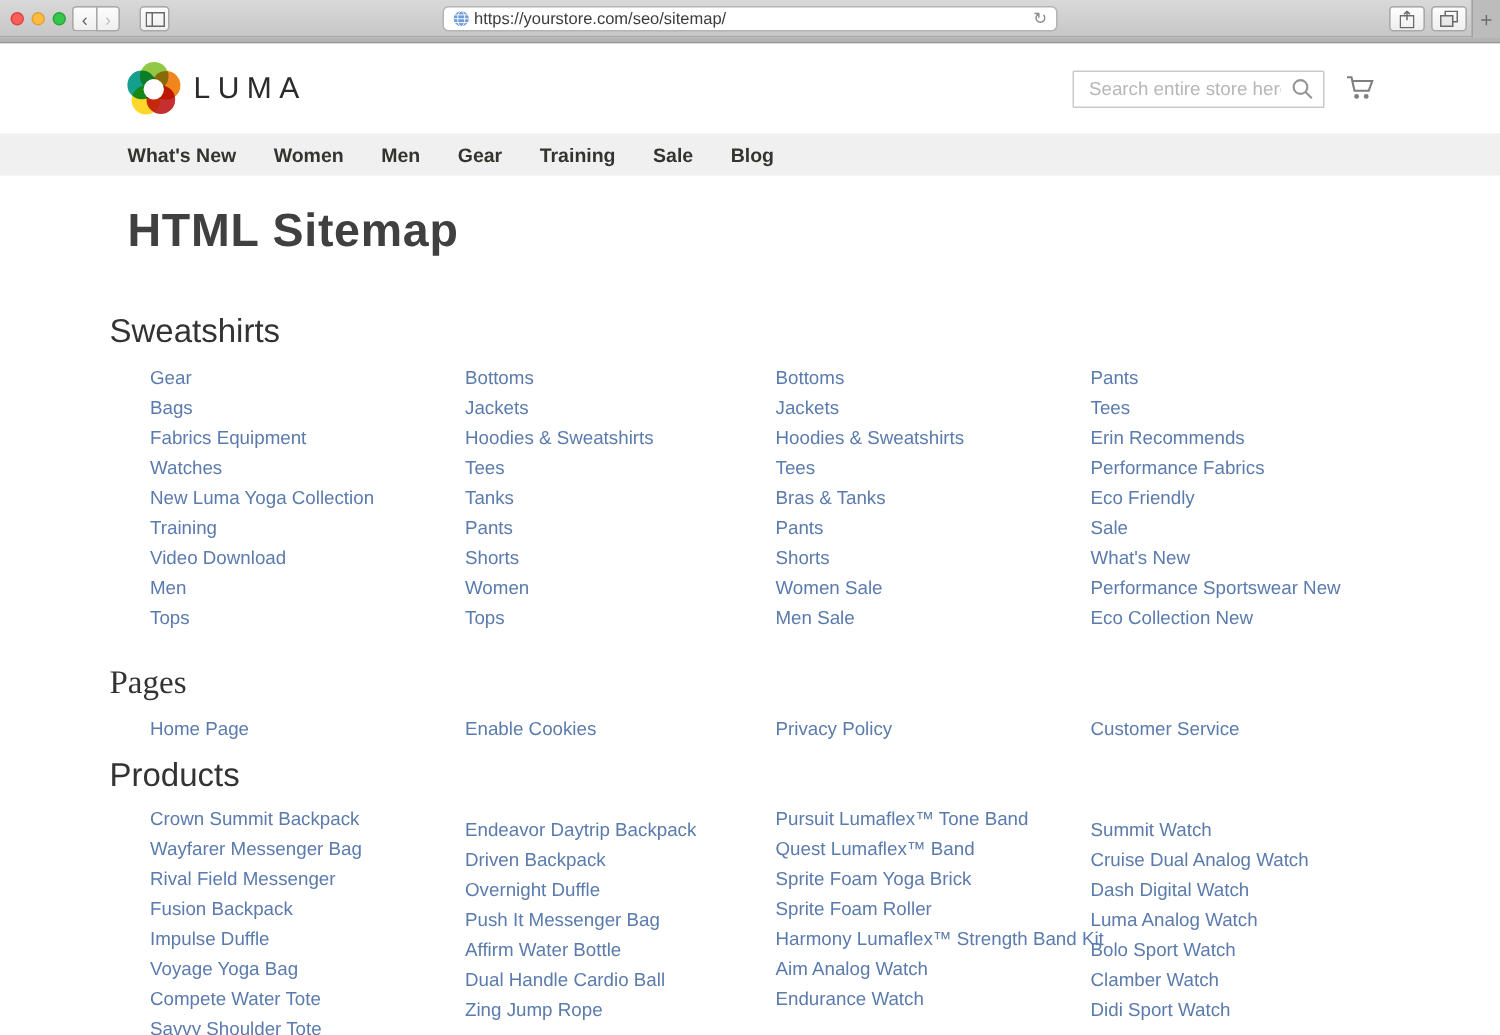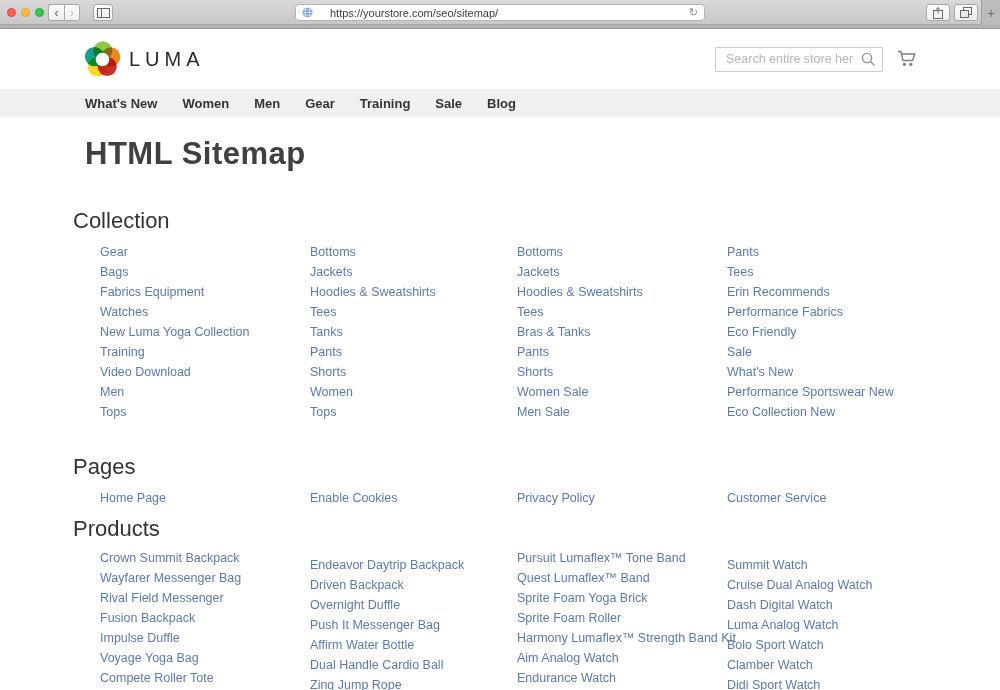--- a/index.html
+++ b/index.html
@@ -19,21 +19,21 @@
   .navgroup { position:absolute; left:48px; top:4px; display:flex; }
   .chromebtn { height:17px; background:linear-gradient(#fdfdfd,#efefef);
                border:1px solid #a9a9a9; color:#5c5c5c; font-size:12px;
                display:flex; align-items:center; justify-content:center; }
   .navgroup .chromebtn { width:16px; }
   .navgroup .chromebtn:first-child { border-radius:3px 0 0 3px; border-right:none; }
   .navgroup .chromebtn:last-child { border-radius:0 3px 3px 0; color:#bdbdbd; }
   .sidebtn { position:absolute; left:93px; top:4px; width:20px; border-radius:3px; }
   .urlbar { position:absolute; left:295px; top:4px; width:410px; height:17px;
             background:#fff; border:1px solid #b4b4b4; border-radius:4px;
-            display:flex; align-items:center; padding:0 6px; gap:17px; }
+            display:flex; align-items:center; padding:0 6px; gap:3px; }
   .url-text { font-size:11px; color:#3c3c3c; flex:1; }
   .reload { color:#8b8b8b; font-size:11px; }
   .share { position:absolute; right:50px; top:4px; width:24px; border-radius:3px; }
   .tabsbtn { position:absolute; right:22px; top:4px; width:24px; border-radius:3px; }
   .newtab { position:absolute; right:0; top:0; width:19px; height:25px;
             background:#bcbcbc; border-left:1px solid #a2a2a2; color:#6e6e6e;
             font-size:14px; display:flex; align-items:center; justify-content:center; }
 
   
   .site-header { height:60px; display:flex; align-items:center;
@@ -52,21 +52,21 @@
   .main-nav { height:28px; background:#f0f0f0; display:flex; align-items:center;
               gap:25px; padding-left:85px; }
   .nav-item { font-size:13px; font-weight:700; color:#34342f; text-decoration:none; }
 
   
   main { padding:0 73px; }
   h1 { margin:19px 0 0 12px; font-size:31px; font-weight:700; color:#404040;
        letter-spacing:0.5px; }
   h2 { font-size:22px; font-weight:400; color:#333; }
   .sec-categories h2 { margin-top:36px; }
-  .sec-pages h2 { margin-top:32px; }
+  .sec-pages h2 { margin-top:20px;font-family:Liberation Serif, serif; }
   .sec-products h2 { margin-top:8px; }
   .link-grid { display:grid; grid-template-columns:210px 207px 210px 1fr; margin-top:8px; }
   .sec-products .link-grid { margin-top:6px; }
   .col { display:flex; flex-direction:column; }
   .col.offset { margin-top:7px; }
   .sitemap-link { font-size:12.5px; color:#5b7bad; text-decoration:none;
                   height:20px; line-height:20px; padding-left:27px;
                   white-space:nowrap; }
 </style>
 </head>
@@ -151,21 +151,21 @@
     <a class="nav-item">Gear</a>
     <a class="nav-item">Training</a>
     <a class="nav-item">Sale</a>
     <a class="nav-item">Blog</a>
   </nav>
 
 <main>
   <h1>HTML Sitemap</h1>
 
   <section class="sec-categories">
-    <h2>Collection</h2>
+    <h2>Sweatshirts</h2>
     <div class="link-grid">
       <div class="col">
           <a class="sitemap-link">Gear</a>
           <a class="sitemap-link">Bags</a>
           <a class="sitemap-link">Fabrics Equipment</a>
           <a class="sitemap-link">Watches</a>
           <a class="sitemap-link">New Luma Yoga Collection</a>
           <a class="sitemap-link">Training</a>
           <a class="sitemap-link">Video Download</a>
           <a class="sitemap-link">Men</a>
@@ -228,21 +228,21 @@
   <section class="sec-products">
     <h2>Products</h2>
     <div class="link-grid">
       <div class="col">
           <a class="sitemap-link">Crown Summit Backpack</a>
           <a class="sitemap-link">Wayfarer Messenger Bag</a>
           <a class="sitemap-link">Rival Field Messenger</a>
           <a class="sitemap-link">Fusion Backpack</a>
           <a class="sitemap-link">Impulse Duffle</a>
           <a class="sitemap-link">Voyage Yoga Bag</a>
-          <a class="sitemap-link">Compete Roller Tote</a>
+          <a class="sitemap-link">Compete Water Tote</a>
           <a class="sitemap-link">Savvy Shoulder Tote</a>
         </div>
       <div class="col offset">
           <a class="sitemap-link">Endeavor Daytrip Backpack</a>
           <a class="sitemap-link">Driven Backpack</a>
           <a class="sitemap-link">Overnight Duffle</a>
           <a class="sitemap-link">Push It Messenger Bag</a>
           <a class="sitemap-link">Affirm Water Bottle</a>
           <a class="sitemap-link">Dual Handle Cardio Ball</a>
           <a class="sitemap-link">Zing Jump Rope</a>

